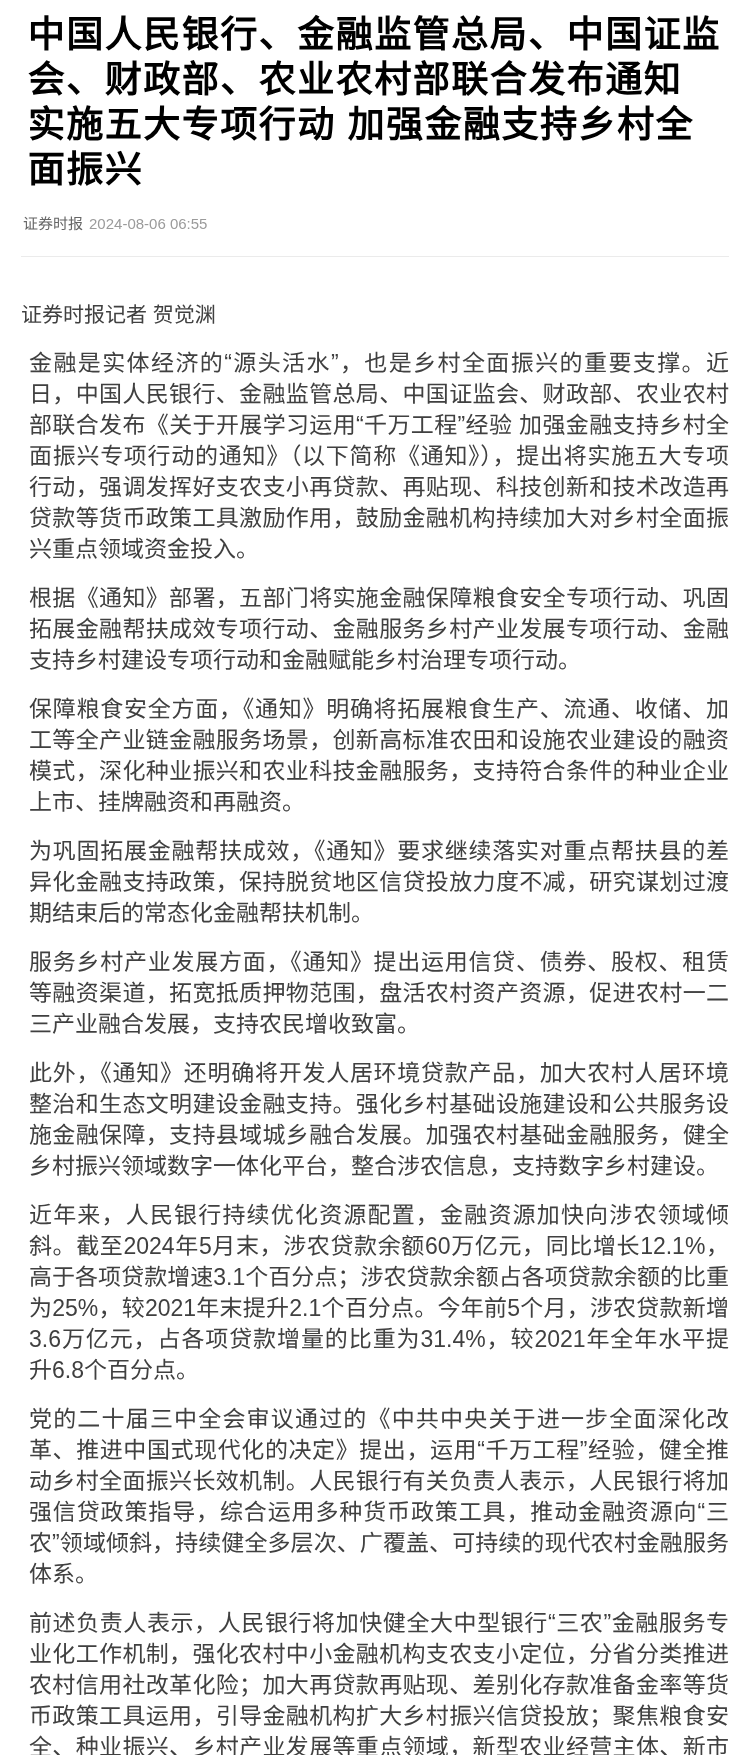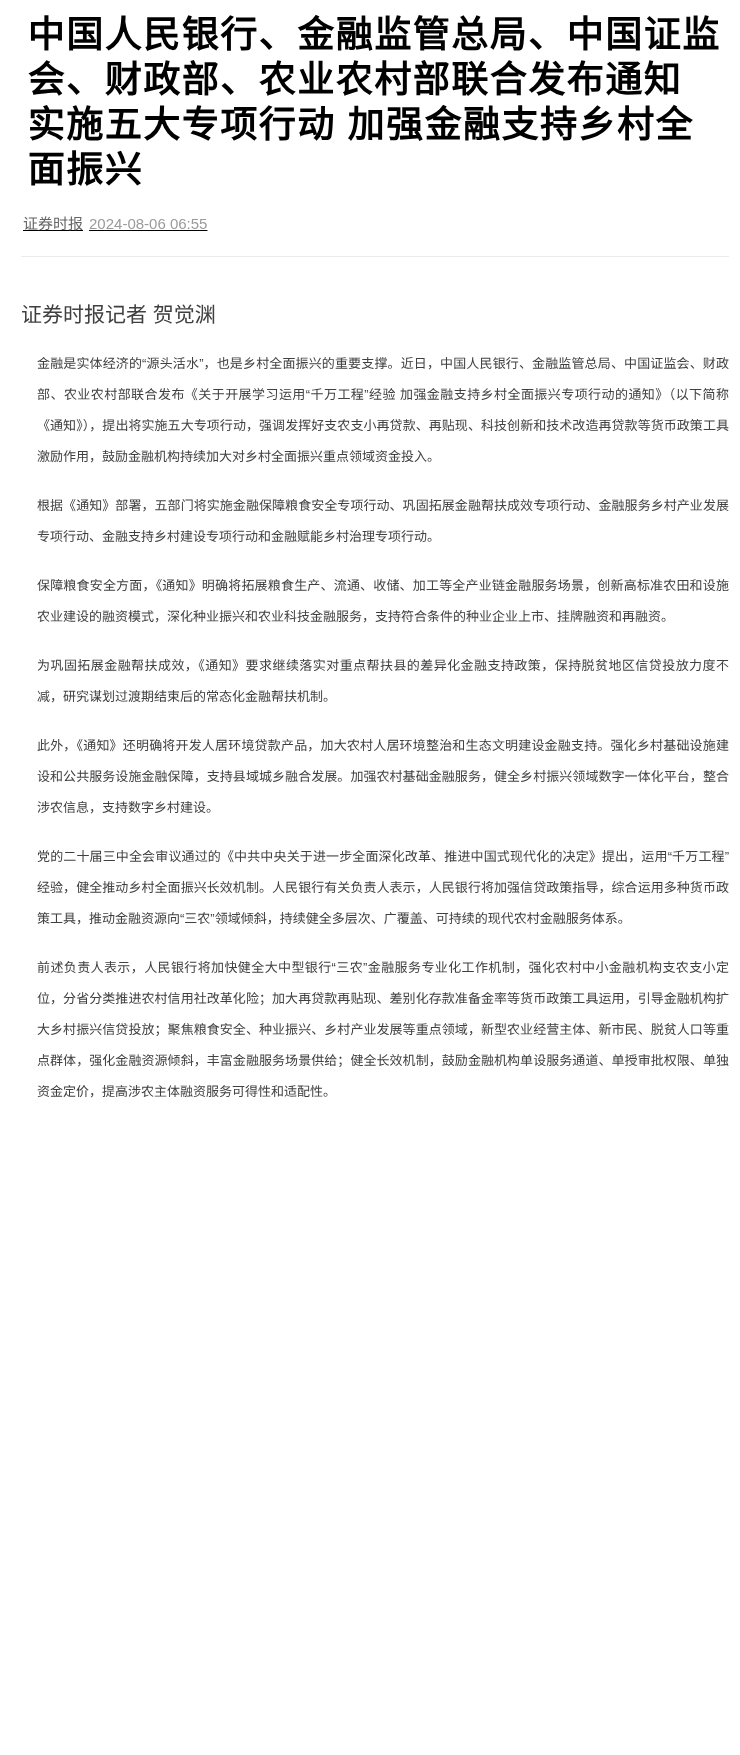--- a/index.html
+++ b/index.html
@@ -26,21 +26,20 @@
     color: #000000;
     word-break: break-all;
   }
   .meta-row {
     margin-top: 22px;
     padding-left: 2px;
     display: flex;
     align-items: baseline;
     font-size: 15px;
     line-height: 20px;
-    text-decoration: underline;
   }
   .meta-source {
     color: #666666;
   }
   .meta-time {
     margin-left: 6px;
     color: #9b9b9b;
   }
   .divider {
     border: none;
@@ -48,22 +47,22 @@
     margin: 22px 0 0 0;
     height: 0;
   }
   .byline {
     margin: 42px 0 0 0;
     font-size: 21px;
     line-height: 31px;
     color: #404040;
   }
   .body-paragraph {
-    margin: 18px 0 0 16px;
-    font-size: 13px;
+    margin: 18px 0 0 8px;
+    font-size: 23px;
     line-height: 31px;
     color: #404040;
     text-align: justify;
     word-break: break-all;
   }
 </style>
 </head>
 <body>
 
 <div class="page">
@@ -76,17 +75,19 @@
   </div>
 
   <hr class="divider">
 
   <p class="byline">证券时报记者 贺觉渊</p>
 
   <p class="body-paragraph">金融是实体经济的“源头活水”，也是乡村全面振兴的重要支撑。近日，中国人民银行、金融监管总局、中国证监会、财政部、农业农村部联合发布《关于开展学习运用“千万工程”经验 加强金融支持乡村全面振兴专项行动的通知》（以下简称《通知》），提出将实施五大专项行动，强调发挥好支农支小再贷款、再贴现、科技创新和技术改造再贷款等货币政策工具激励作用，鼓励金融机构持续加大对乡村全面振兴重点领域资金投入。</p>
   <p class="body-paragraph">根据《通知》部署，五部门将实施金融保障粮食安全专项行动、巩固拓展金融帮扶成效专项行动、金融服务乡村产业发展专项行动、金融支持乡村建设专项行动和金融赋能乡村治理专项行动。</p>
   <p class="body-paragraph">保障粮食安全方面，《通知》明确将拓展粮食生产、流通、收储、加工等全产业链金融服务场景，创新高标准农田和设施农业建设的融资模式，深化种业振兴和农业科技金融服务，支持符合条件的种业企业上市、挂牌融资和再融资。</p>
   <p class="body-paragraph">为巩固拓展金融帮扶成效，《通知》要求继续落实对重点帮扶县的差异化金融支持政策，保持脱贫地区信贷投放力度不减，研究谋划过渡期结束后的常态化金融帮扶机制。</p>
+  <p class="body-paragraph">服务乡村产业发展方面，《通知》提出运用信贷、债券、股权、租赁等融资渠道，拓宽抵质押物范围，盘活农村资产资源，促进农村一二三产业融合发展，支持农民增收致富。</p>
   <p class="body-paragraph">此外，《通知》还明确将开发人居环境贷款产品，加大农村人居环境整治和生态文明建设金融支持。强化乡村基础设施建设和公共服务设施金融保障，支持县域城乡融合发展。加强农村基础金融服务，健全乡村振兴领域数字一体化平台，整合涉农信息，支持数字乡村建设。</p>
+  <p class="body-paragraph">近年来，人民银行持续优化资源配置，金融资源加快向涉农领域倾斜。截至2024年5月末，涉农贷款余额60万亿元，同比增长12.1%，高于各项贷款增速3.1个百分点；涉农贷款余额占各项贷款余额的比重为25%，较2021年末提升2.1个百分点。今年前5个月，涉农贷款新增3.6万亿元，占各项贷款增量的比重为31.4%，较2021年全年水平提升6.8个百分点。</p>
   <p class="body-paragraph">党的二十届三中全会审议通过的《中共中央关于进一步全面深化改革、推进中国式现代化的决定》提出，运用“千万工程”经验，健全推动乡村全面振兴长效机制。人民银行有关负责人表示，人民银行将加强信贷政策指导，综合运用多种货币政策工具，推动金融资源向“三农”领域倾斜，持续健全多层次、广覆盖、可持续的现代农村金融服务体系。</p>
   <p class="body-paragraph">前述负责人表示，人民银行将加快健全大中型银行“三农”金融服务专业化工作机制，强化农村中小金融机构支农支小定位，分省分类推进农村信用社改革化险；加大再贷款再贴现、差别化存款准备金率等货币政策工具运用，引导金融机构扩大乡村振兴信贷投放；聚焦粮食安全、种业振兴、乡村产业发展等重点领域，新型农业经营主体、新市民、脱贫人口等重点群体，强化金融资源倾斜，丰富金融服务场景供给；健全长效机制，鼓励金融机构单设服务通道、单授审批权限、单独资金定价，提高涉农主体融资服务可得性和适配性。</p>
 
 </div>
 
 </body></html>

